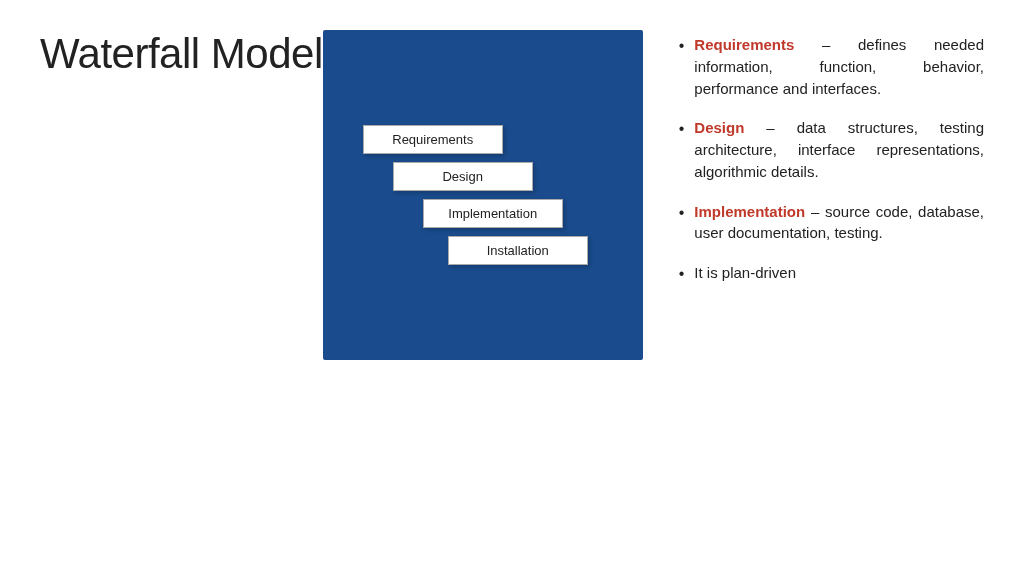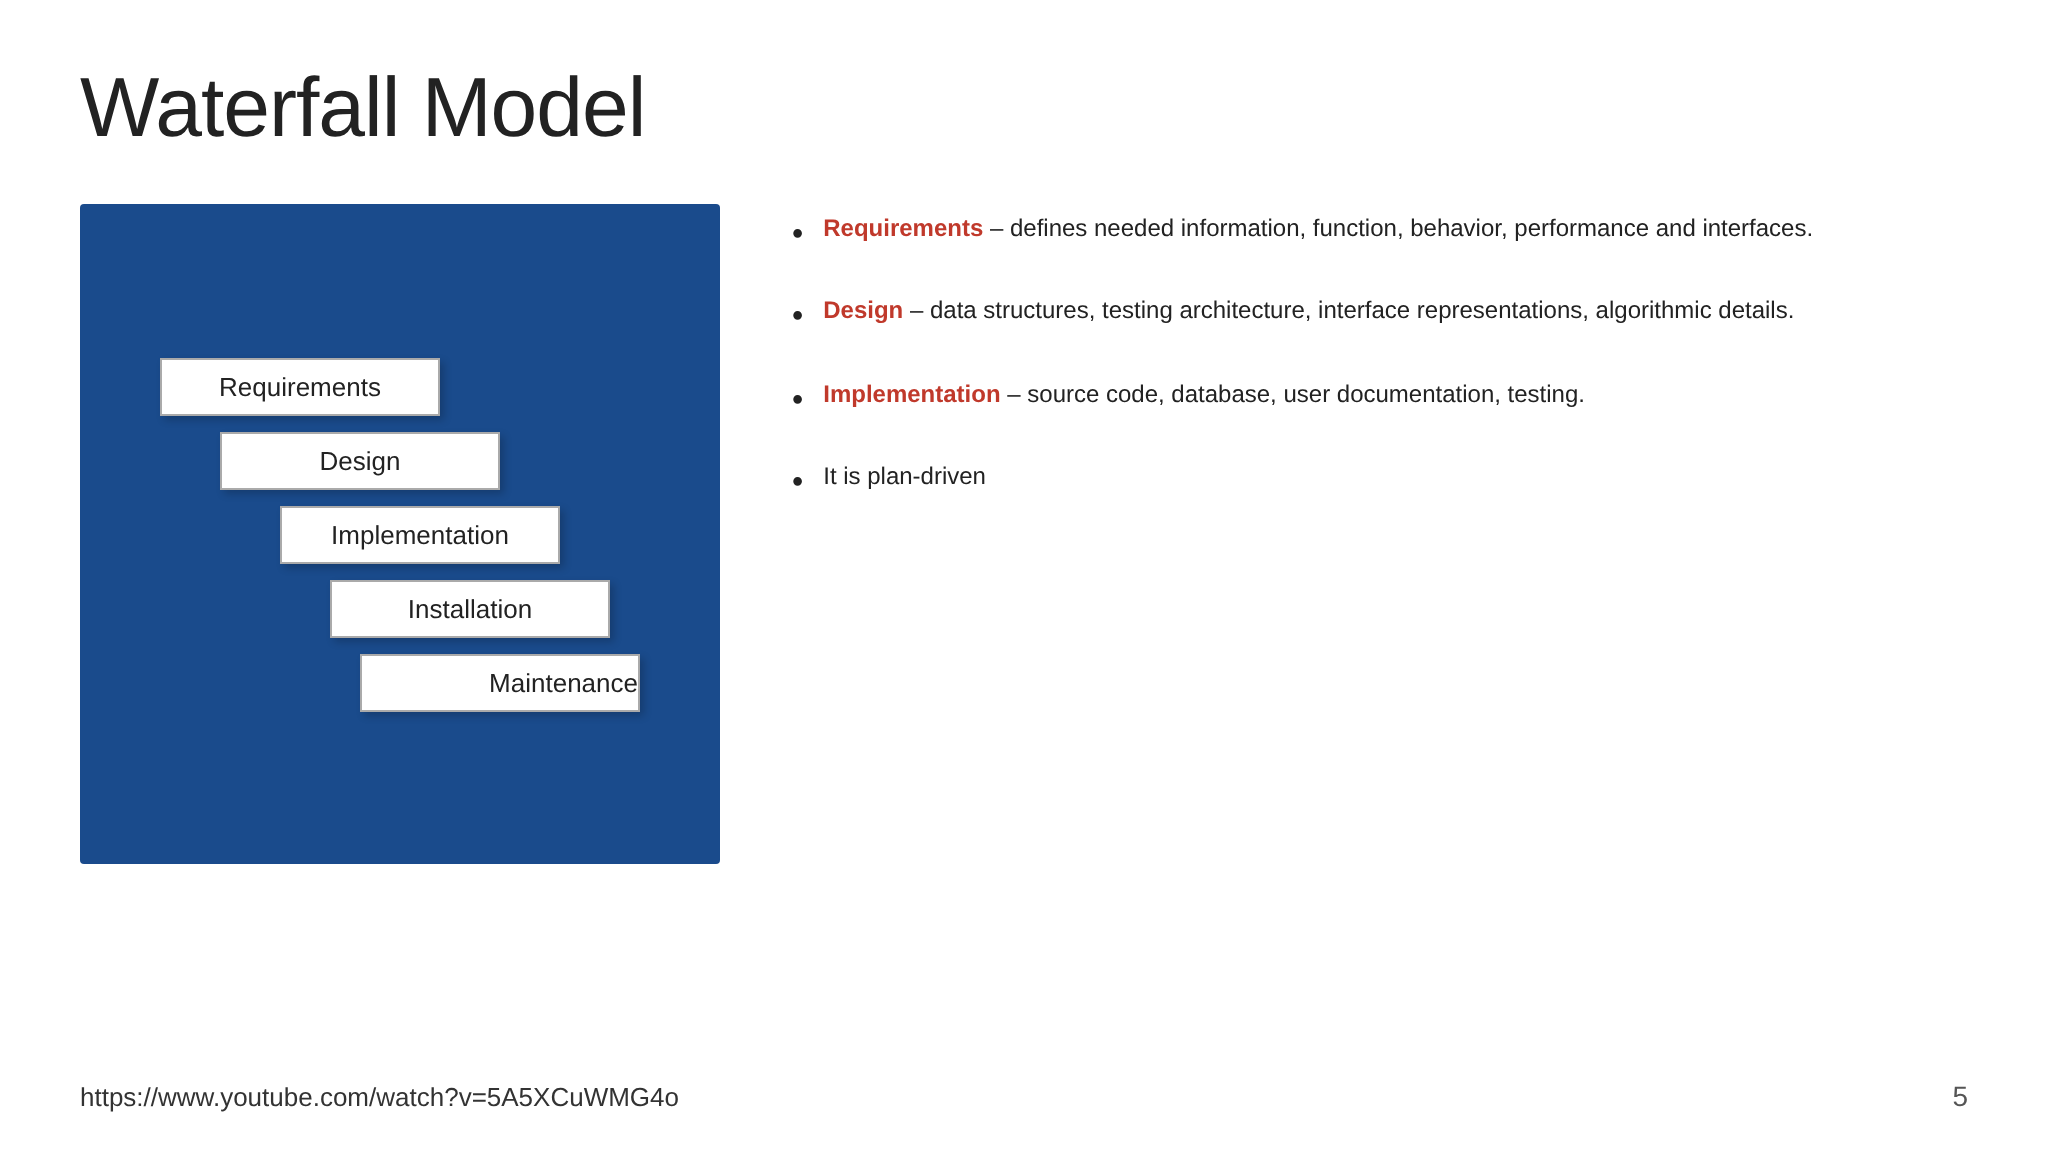--- a/index.html
+++ b/index.html
@@ -11,21 +11,21 @@
       font-family: 'Segoe UI', Arial, sans-serif;
       overflow: hidden;
       position: relative;
     }
 
     .slide {
       width: 1024px;
       height: 576px;
       padding: 30px 40px 20px 40px;
       display: flex;
-      flex-direction: column;
+      flex-direction: row;
     }
 
     .slide-title {
       font-size: 42px;
       font-weight: 300;
       color: #222;
       margin-bottom: 24px;
       letter-spacing: -0.5px;
     }
 
@@ -95,21 +95,21 @@
 
     .bullet-dot {
       color: #222;
       font-size: 16px;
       line-height: 1.4;
       flex-shrink: 0;
       margin-top: 1px;
     }
 
     .bullet-text {
-      font-size: 12px;
+      font-size: 15px;
       color: #222;
       line-height: 1.45;
       text-align: justify;
     }
 
     .keyword {
       color: #c0392b;
       font-weight: 700;
     }
 
@@ -138,21 +138,20 @@
   <h1 class="slide-title">Waterfall Model</h1>
 
   <div class="slide-content">
 
     <div class="diagram-container">
       <div class="waterfall-steps">
         <div class="wf-step">Requirements</div>
         <div class="wf-step">Design</div>
         <div class="wf-step">Implementation</div>
         <div class="wf-step">Installation</div>
-        <div class="wf-step">Maintenance</div>
       </div>
     </div>
 
     <div class="bullets">
 
       <div class="bullet-item">
         <span class="bullet-dot">•</span>
         <span class="bullet-text">
           <span class="keyword">Requirements</span><span> – defines needed information, function, behavior, performance and interfaces.</span>
         </span>
@@ -173,17 +172,13 @@
       </div>
 
       <div class="bullet-item">
         <span class="bullet-dot">•</span>
         <span class="bullet-text">It is plan-driven</span>
       </div>
 
     </div>
   </div>
 
-  <div class="footer">
-    <span class="footer-url">https://www.youtube.com/watch?v=5A5XCuWMG4o</span>
-    <span class="footer-page">5</span>
-  </div>
 </div>
 
 </body></html>

